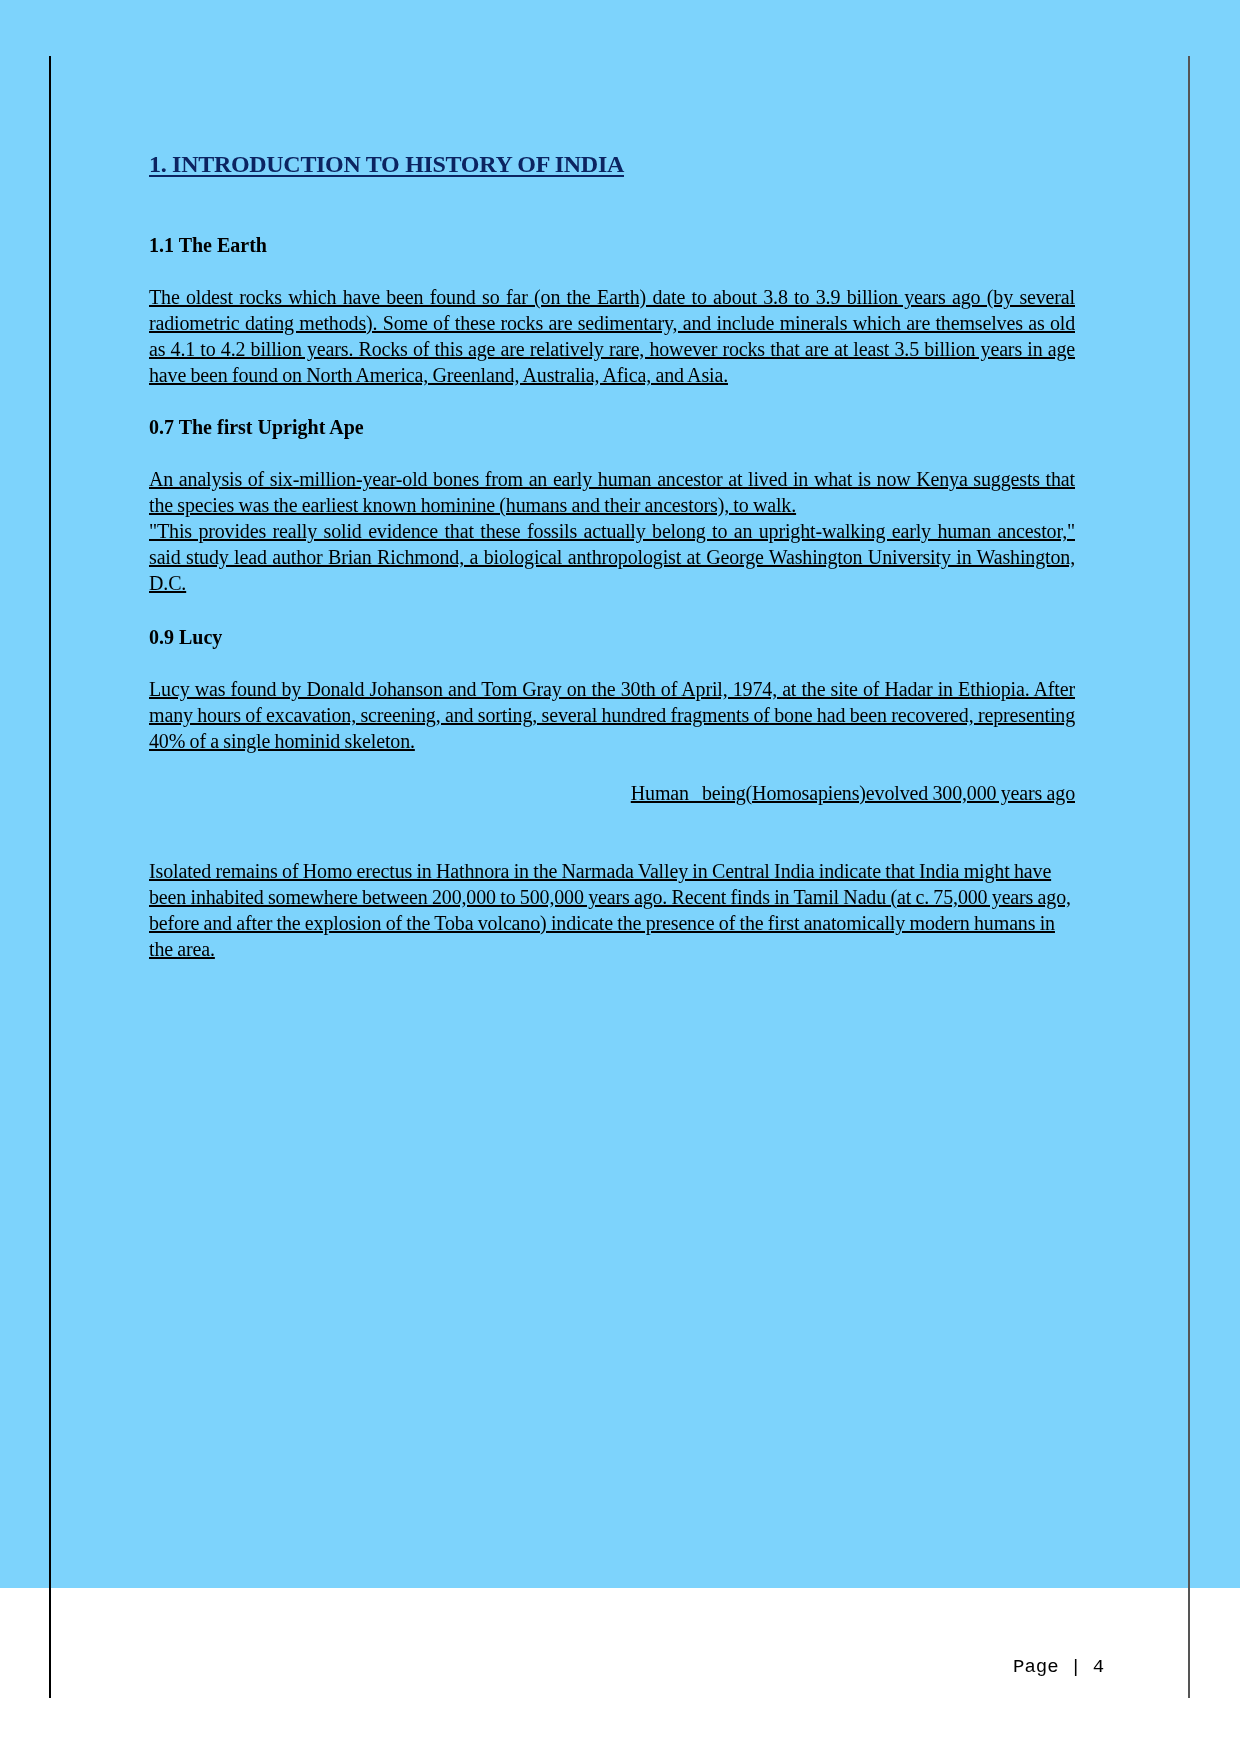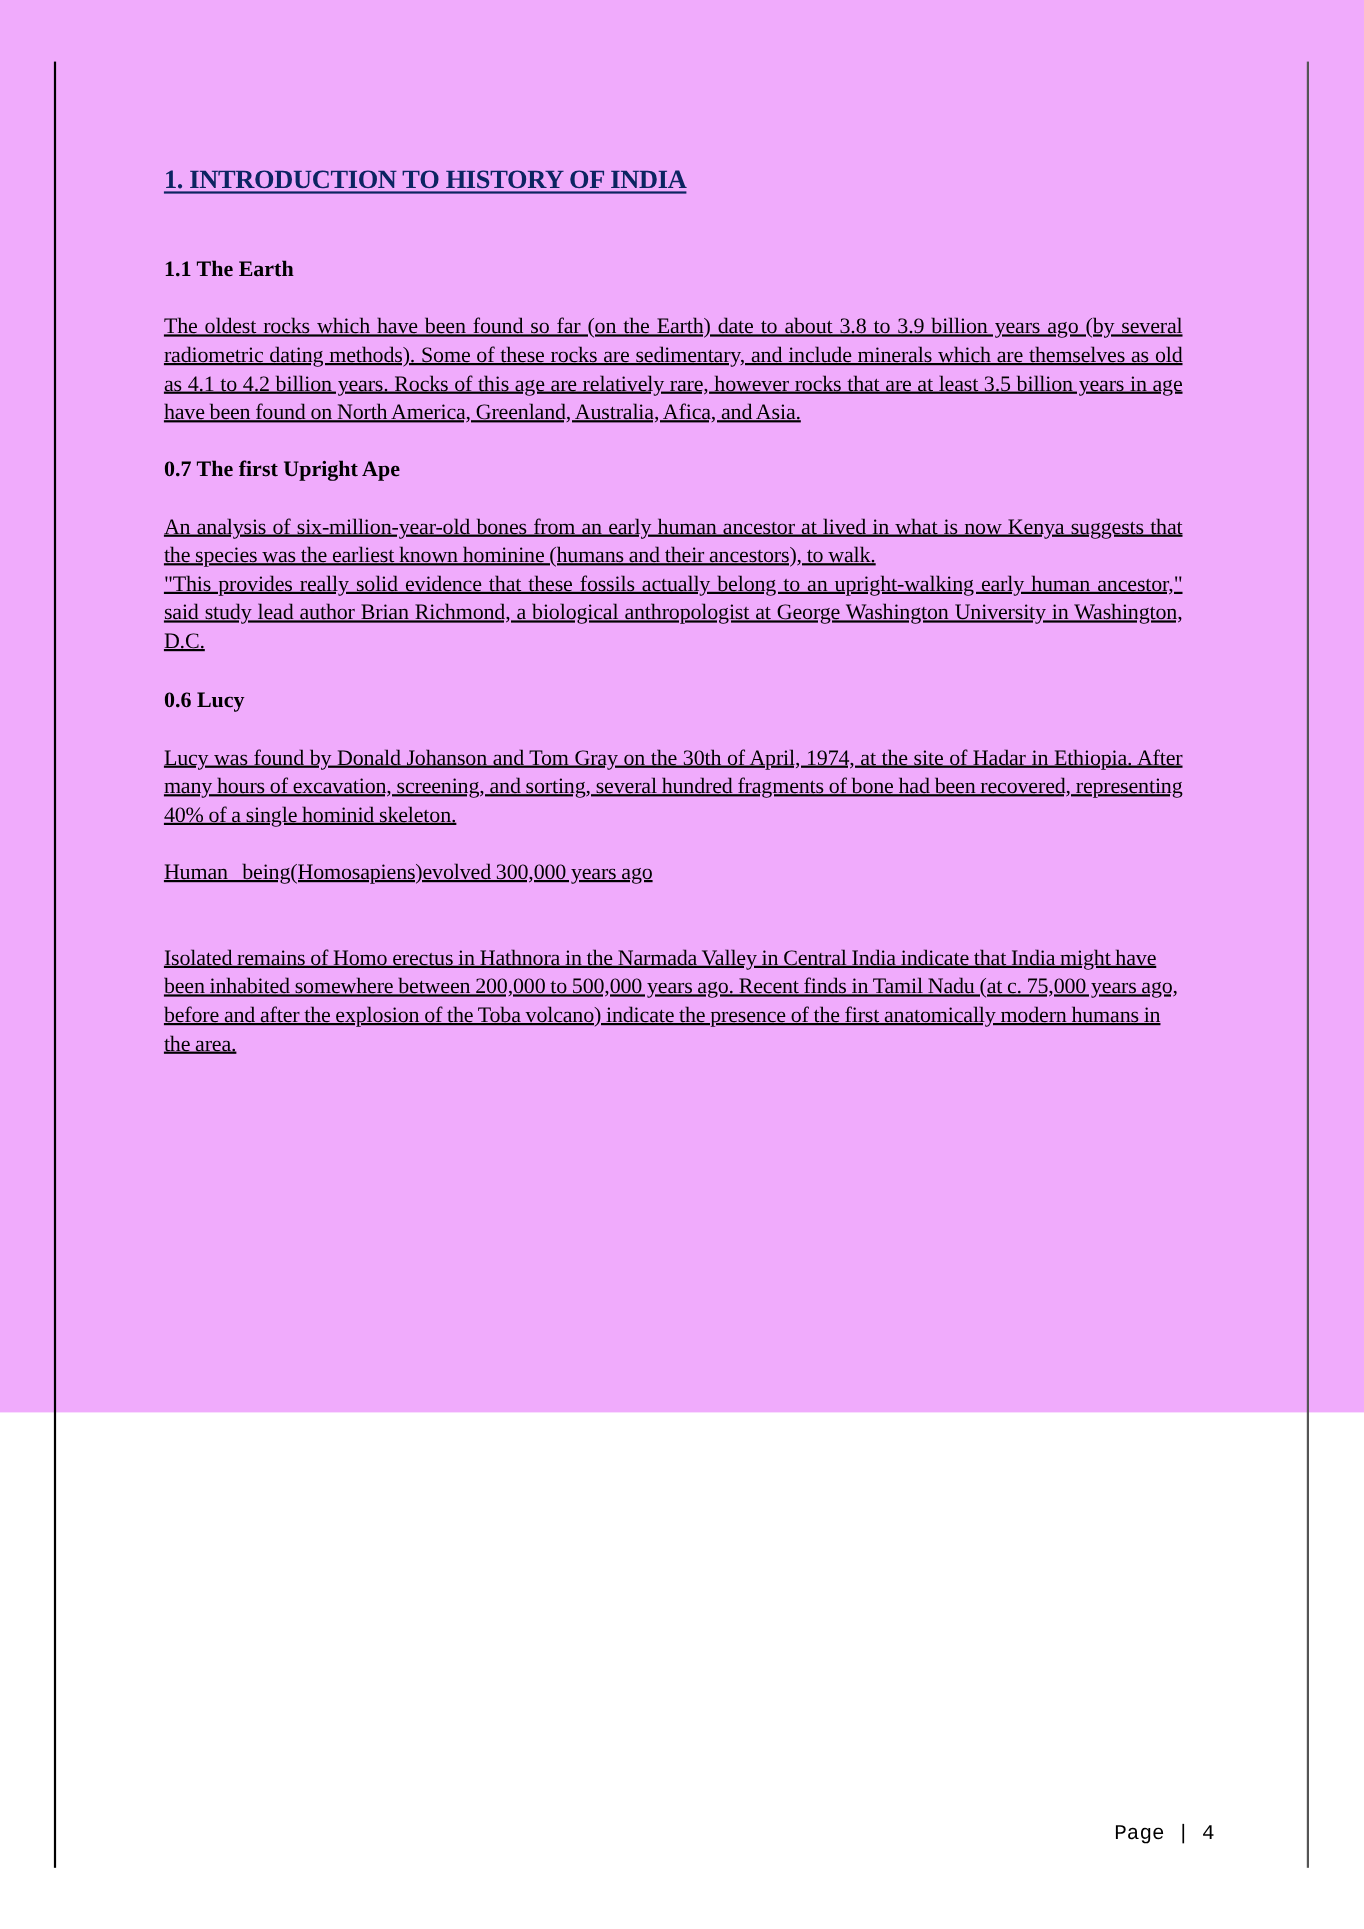--- a/index.html
+++ b/index.html
@@ -1,17 +1,17 @@
 <!DOCTYPE html>
 <html><head>
 <meta charset="utf-8">
 <style>
   html, body { margin:0; padding:0; background:#ffffff; }
   body { width:1240px; height:1754px; position:relative; overflow:hidden; }
-  .page { position:absolute; left:0; top:0; width:1240px; height:1284px; background:#f0abfc; }
+  .page { position:absolute; left:0; top:0; width:1240px; height:1588px; background:#7dd3fc; }
   .border-left { position:absolute; left:49px; top:56px; width:2px; height:1642px; background:#000; }
   .border-right { position:absolute; left:1188px; top:56px; width:2px; height:1642px; background:#555; }
   .content { position:absolute; left:149px; top:150px; width:926px;
     font-family:"Liberation Serif", "DejaVu Serif", serif; color:#000; }
   .title { font-size:24px; font-weight:bold; color:#0c2461; text-decoration:underline;
     text-decoration-thickness:2px; text-underline-offset:3px; margin:0; line-height:28px;
     letter-spacing:-0.3px; }
   .heading { font-size:20px; font-weight:bold; margin:0; line-height:26px; }
   .para { font-size:20px; line-height:26px; margin:0; text-align:justify; letter-spacing:-0.15px; word-spacing:-0.5px;text-decoration:underline; }
   .para.left { text-align:left; }
@@ -33,25 +33,25 @@
     <div style="height:26px"></div>
     <p class="para">The oldest rocks which have been found so far (on the Earth) date  to about  3.8 to  3.9 billion years ago  (by several radiometric dating methods). Some of these rocks are  sedimentary,  and include  minerals  which  are themselves as old as 4.1 to 4.2 billion years. Rocks of this age are relatively rare, however rocks that are at least 3.5 billion years in age have been found on North America, Greenland, Australia, Afica, and Asia.</p>
 
     <div style="height:26px"></div>
     <h2 class="heading">0.7 The first Upright Ape</h2>
     <div style="height:26px"></div>
     <p class="para">An  analysis  of  six-million-year-old  bones  from  an  early human ancestor at lived in what is now Kenya suggests that the species was the earliest known hominine (humans and their ancestors), to walk.</p>
     <p class="para">"This provides really solid evidence that these fossils actually belong to an upright-walking early human ancestor," said study lead author Brian Richmond, a biological anthropologist at George Washington University in Washington, D.C.</p>
 
     <div style="height:28px"></div>
-    <h2 class="heading">0.6 Lucy</h2>
+    <h2 class="heading">0.9 Lucy</h2>
     <div style="height:26px"></div>
     <p class="para">Lucy was found by Donald Johanson and Tom Gray on the 30th of April, 1974, at the site of Hadar in Ethiopia. After many hours of excavation, screening, and sorting, several hundred fragments of bone had been recovered, representing 40% of a single hominid skeleton.</p>
     <div style="height:26px"></div>
-    <p class="para left" style="white-space:pre;">Human   being(Homosapiens)evolved 300,000 years ago</p>
+    <p class="para left" style="white-space:pre;text-align:right;">Human   being(Homosapiens)evolved 300,000 years ago</p>
 
     <div style="height:26px"></div>
     <div style="height:26px"></div>
     <p class="para left">Isolated remains of Homo erectus in Hathnora in the Narmada Valley in Central India indicate that India might have been inhabited somewhere between 200,000 to 500,000 years ago.  Recent finds in Tamil Nadu (at c. 75,000 years ago, before and after the explosion of the Toba volcano) indicate the presence of the first anatomically modern humans in the area.</p>
   </div>
 
   <div class="footer">Page | 4</div>
 </div>
 
 </body></html>

